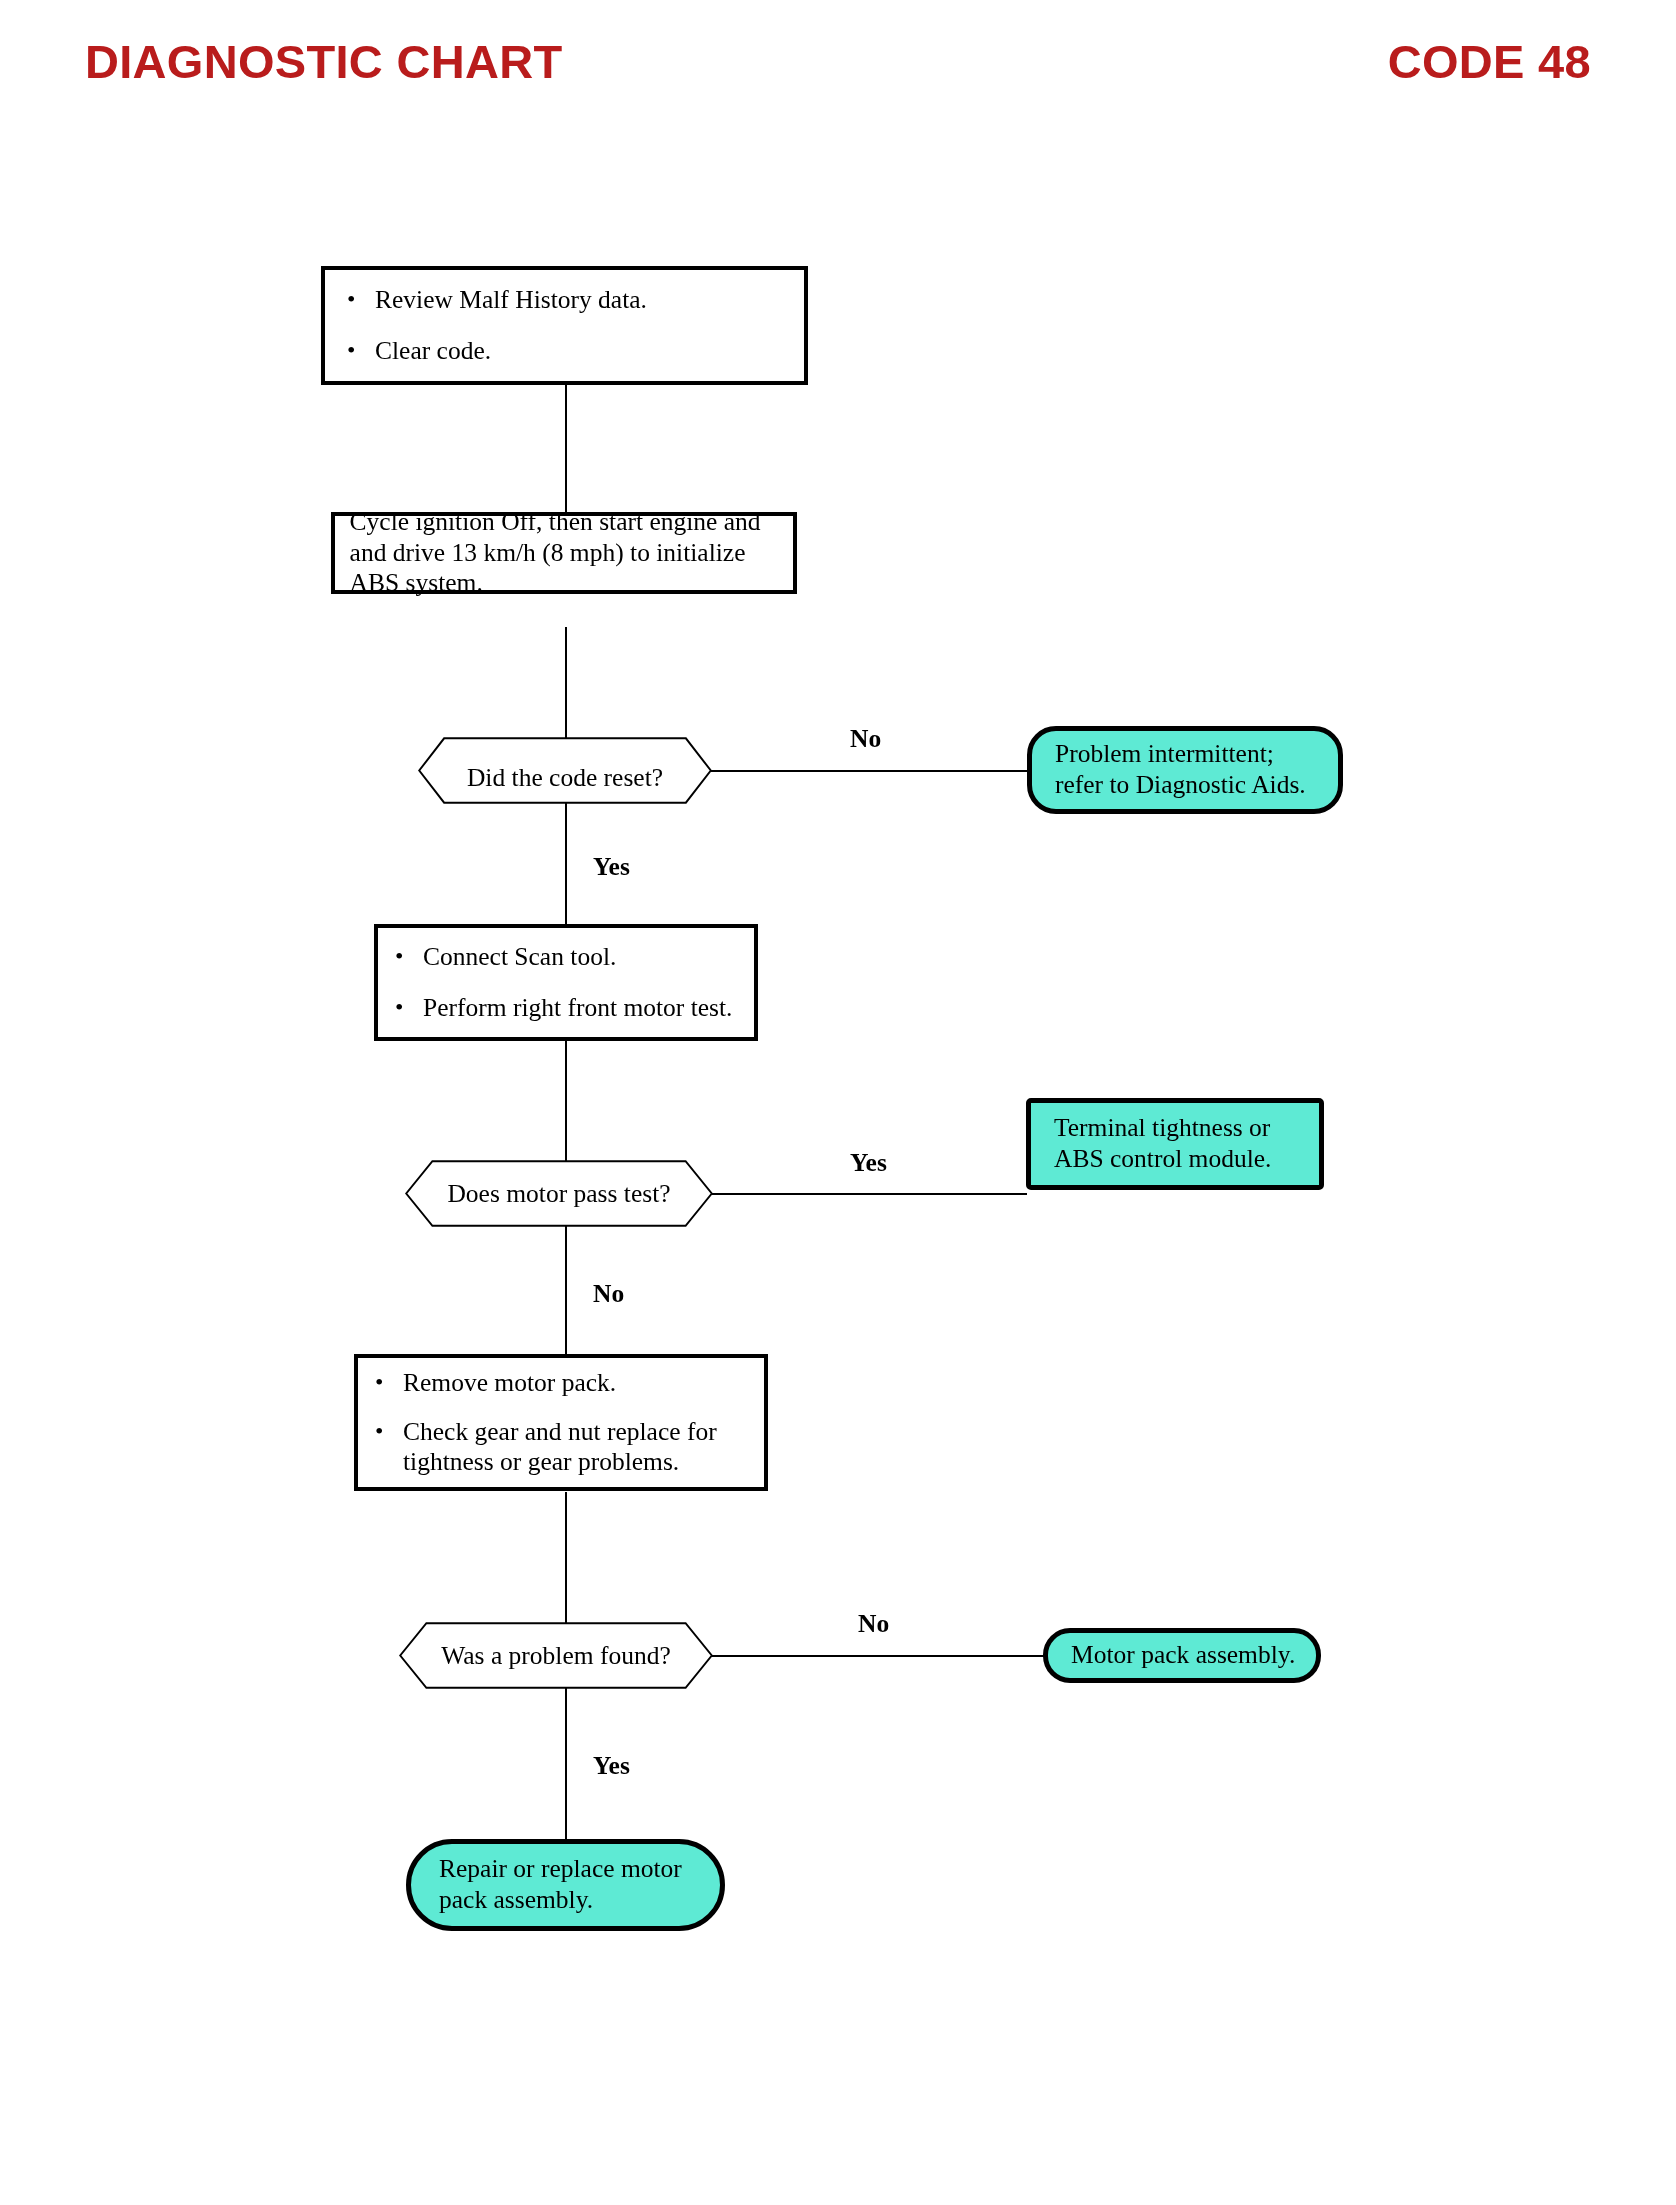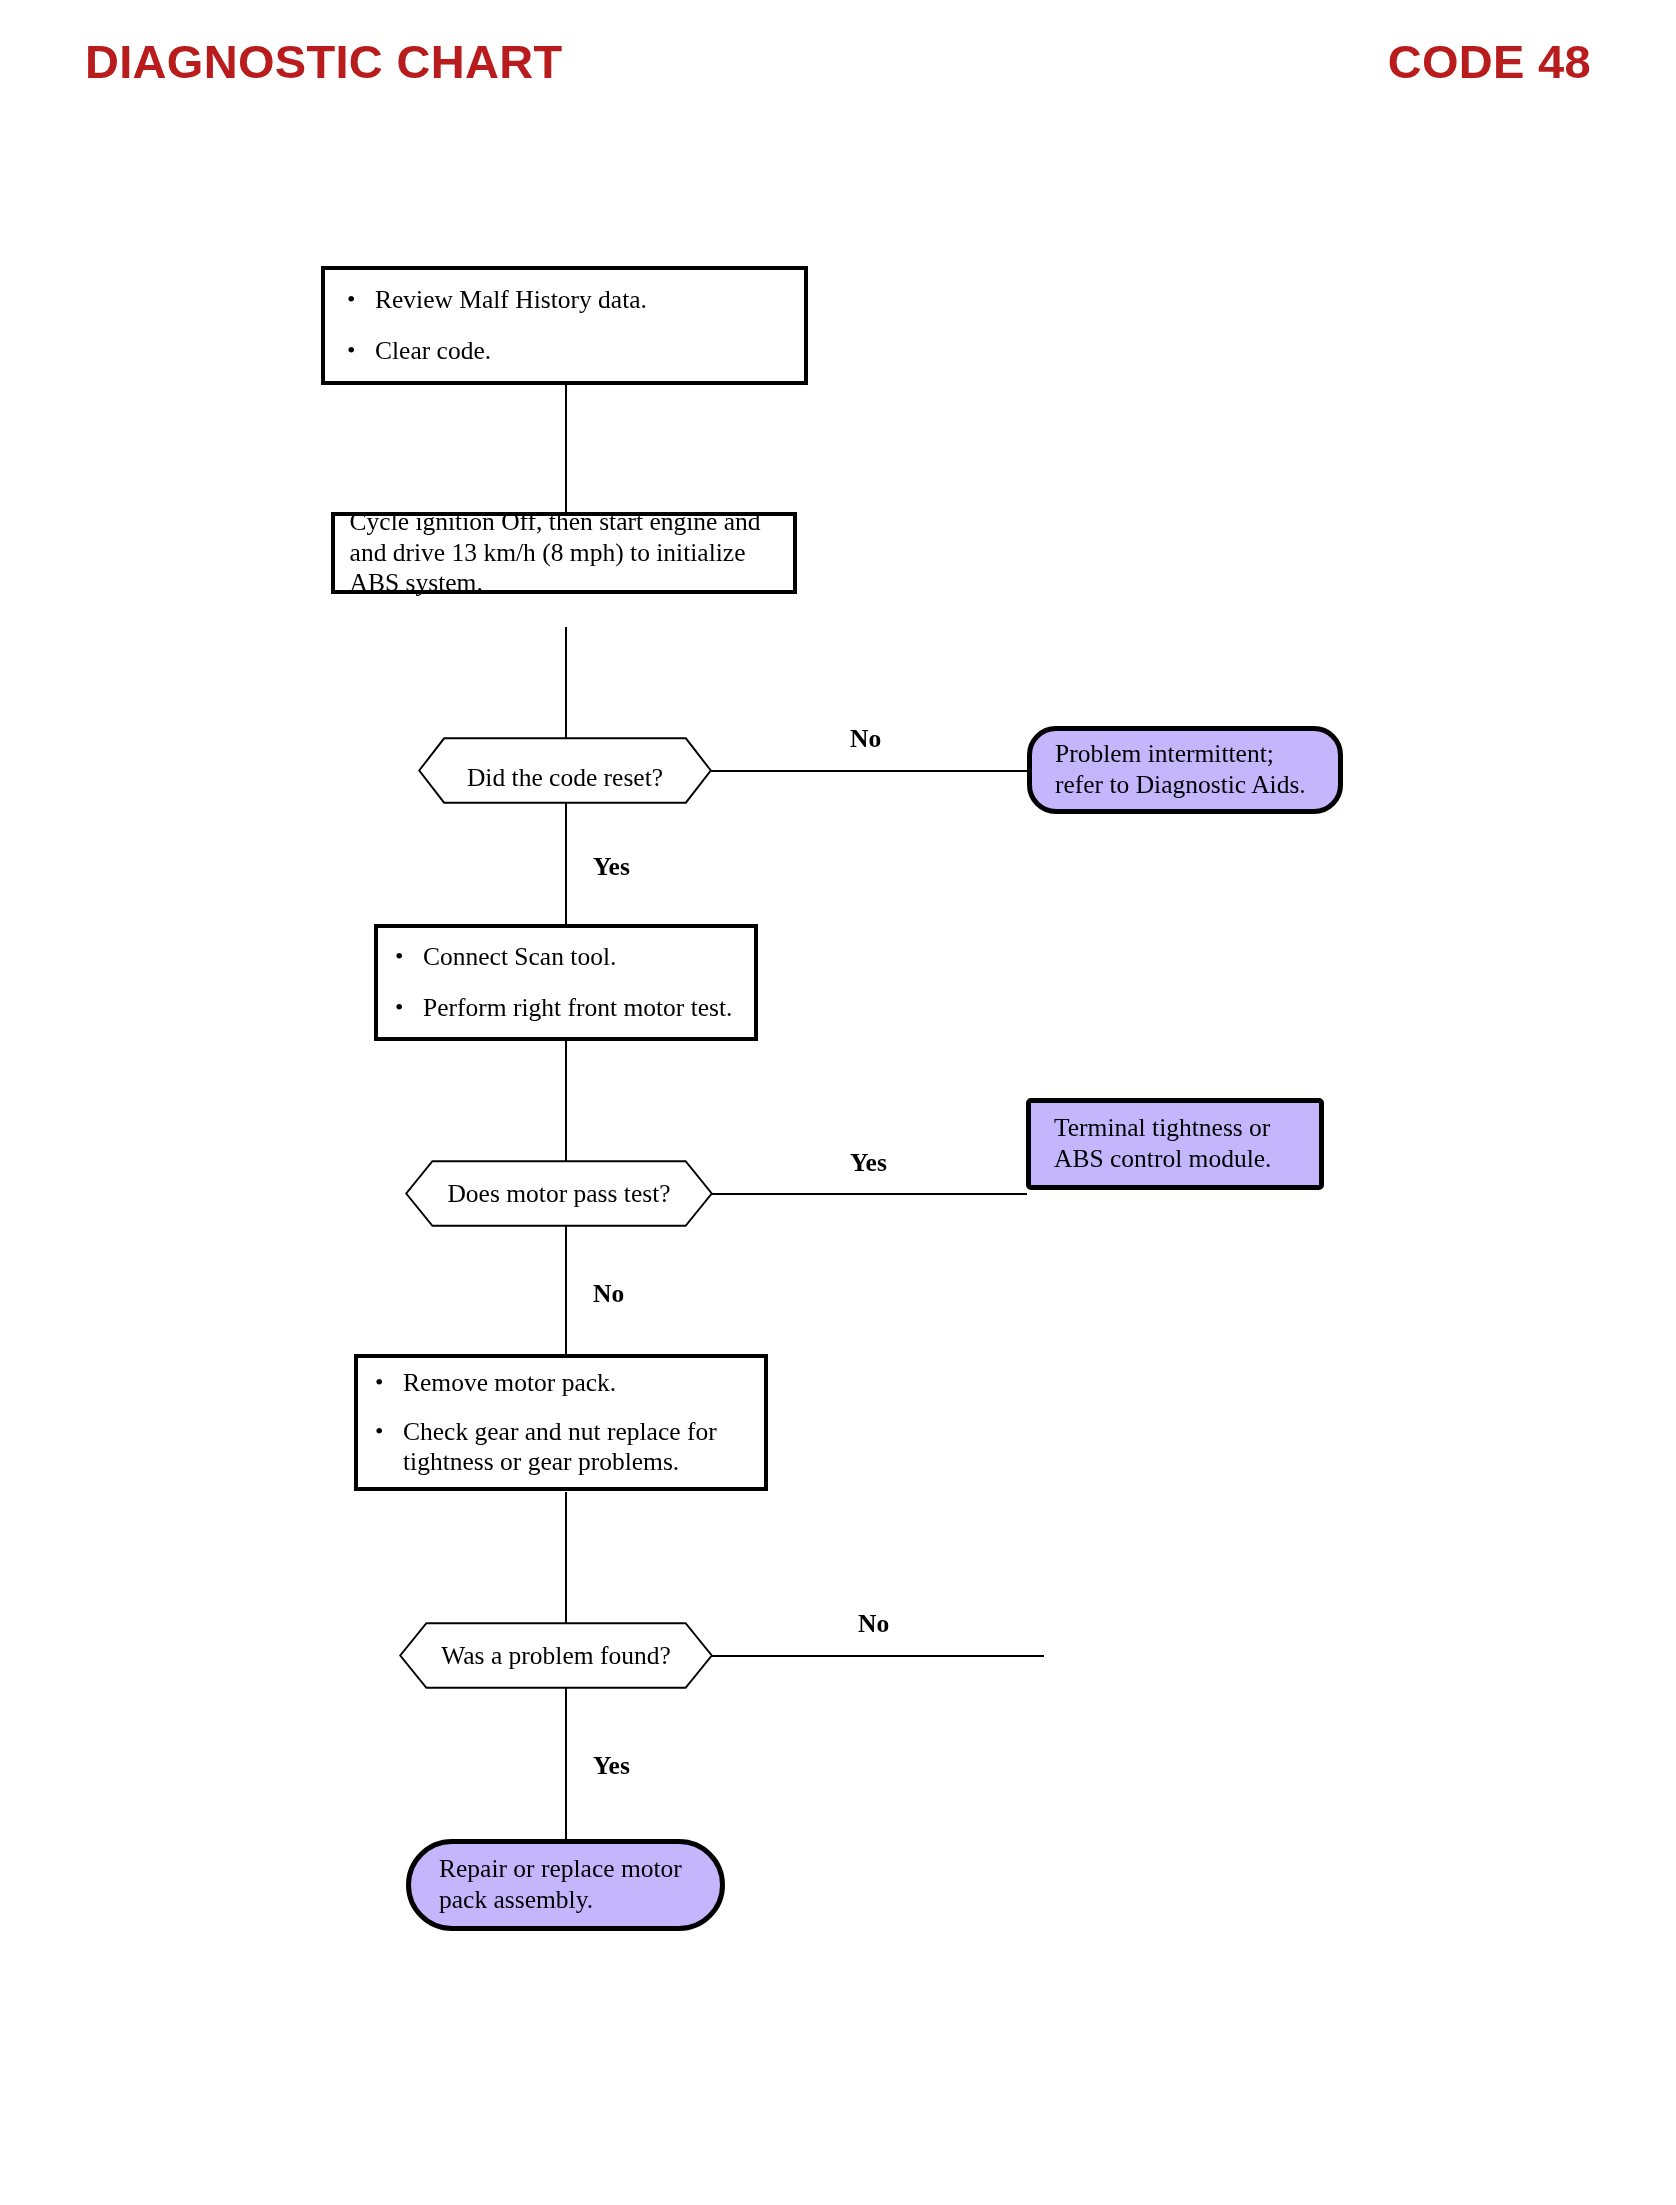--- a/index.html
+++ b/index.html
@@ -99,21 +99,21 @@
     justify-content: center;
     font-size: 25.5px;
     white-space: nowrap;
   }
 
   
   .terminal {
     position: absolute;
     box-sizing: border-box;
     border: 5.5px solid #000;
-    background: #c4b5fd;
+    background: #5eead4;
     display: flex;
     flex-direction: column;
     justify-content: center;
   }
   .terminal .tline {
     font-size: 25.5px;
     line-height: 1.2;
     padding-left: 23px;
   }
 
@@ -245,20 +245,23 @@
   <div class="decision" style="left:399px; top:1622px; width:314px; height:67px;">
     <svg width="314" height="67" viewBox="0 0 516 110">
       <polygon points="45,2 471,2 514,55 471,108 45,108 2,55" fill="#ffffff" stroke="#000000" stroke-width="3.2"></polygon>
     </svg>
     <div class="decision-label">Was a problem found?</div>
   </div>
 
   <div class="hline" style="left:711px; top:1655px; width:333px;"></div>
   <div class="edge-label" style="left:858px; top:1611px;">No</div>
 
+  <div class="terminal" style="left:1043px; top:1628px; width:278px; height:55px; border-radius:27px;">
+    <div class="tline">Motor pack assembly.</div>
+  </div>
 
   <div class="vline" style="left:565px; top:1687px; height:152px;"></div>
   <div class="edge-label" style="left:593px; top:1753px;">Yes</div>
 
   <div class="terminal" style="left:406px; top:1839px; width:319px; height:92px; border-radius:46px;">
     <div class="tline" style="padding-left:28px;">Repair or replace motor</div>
     <div class="tline" style="padding-left:28px;">pack assembly.</div>
   </div>
 
 </div>

